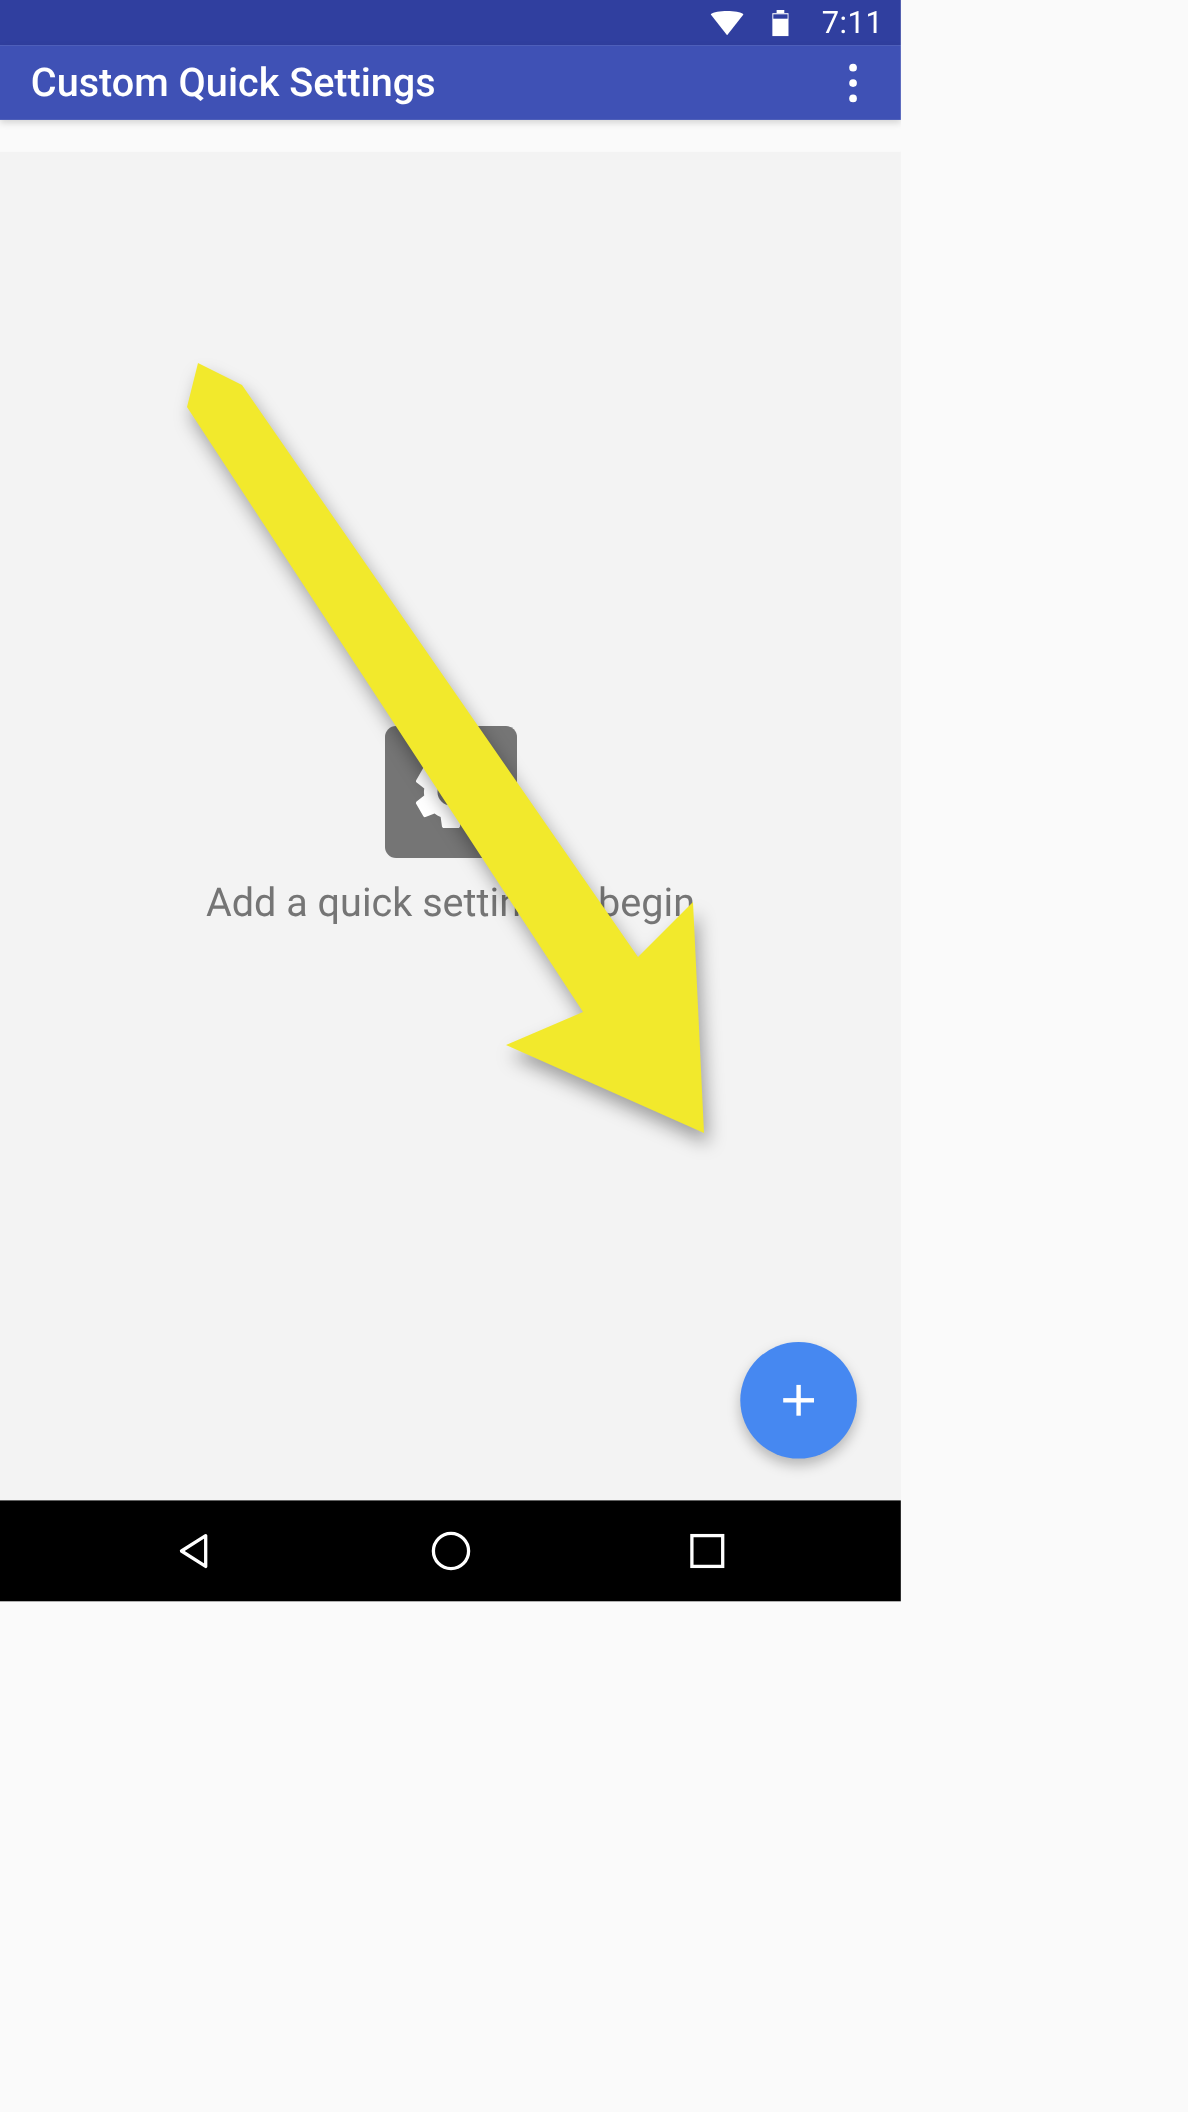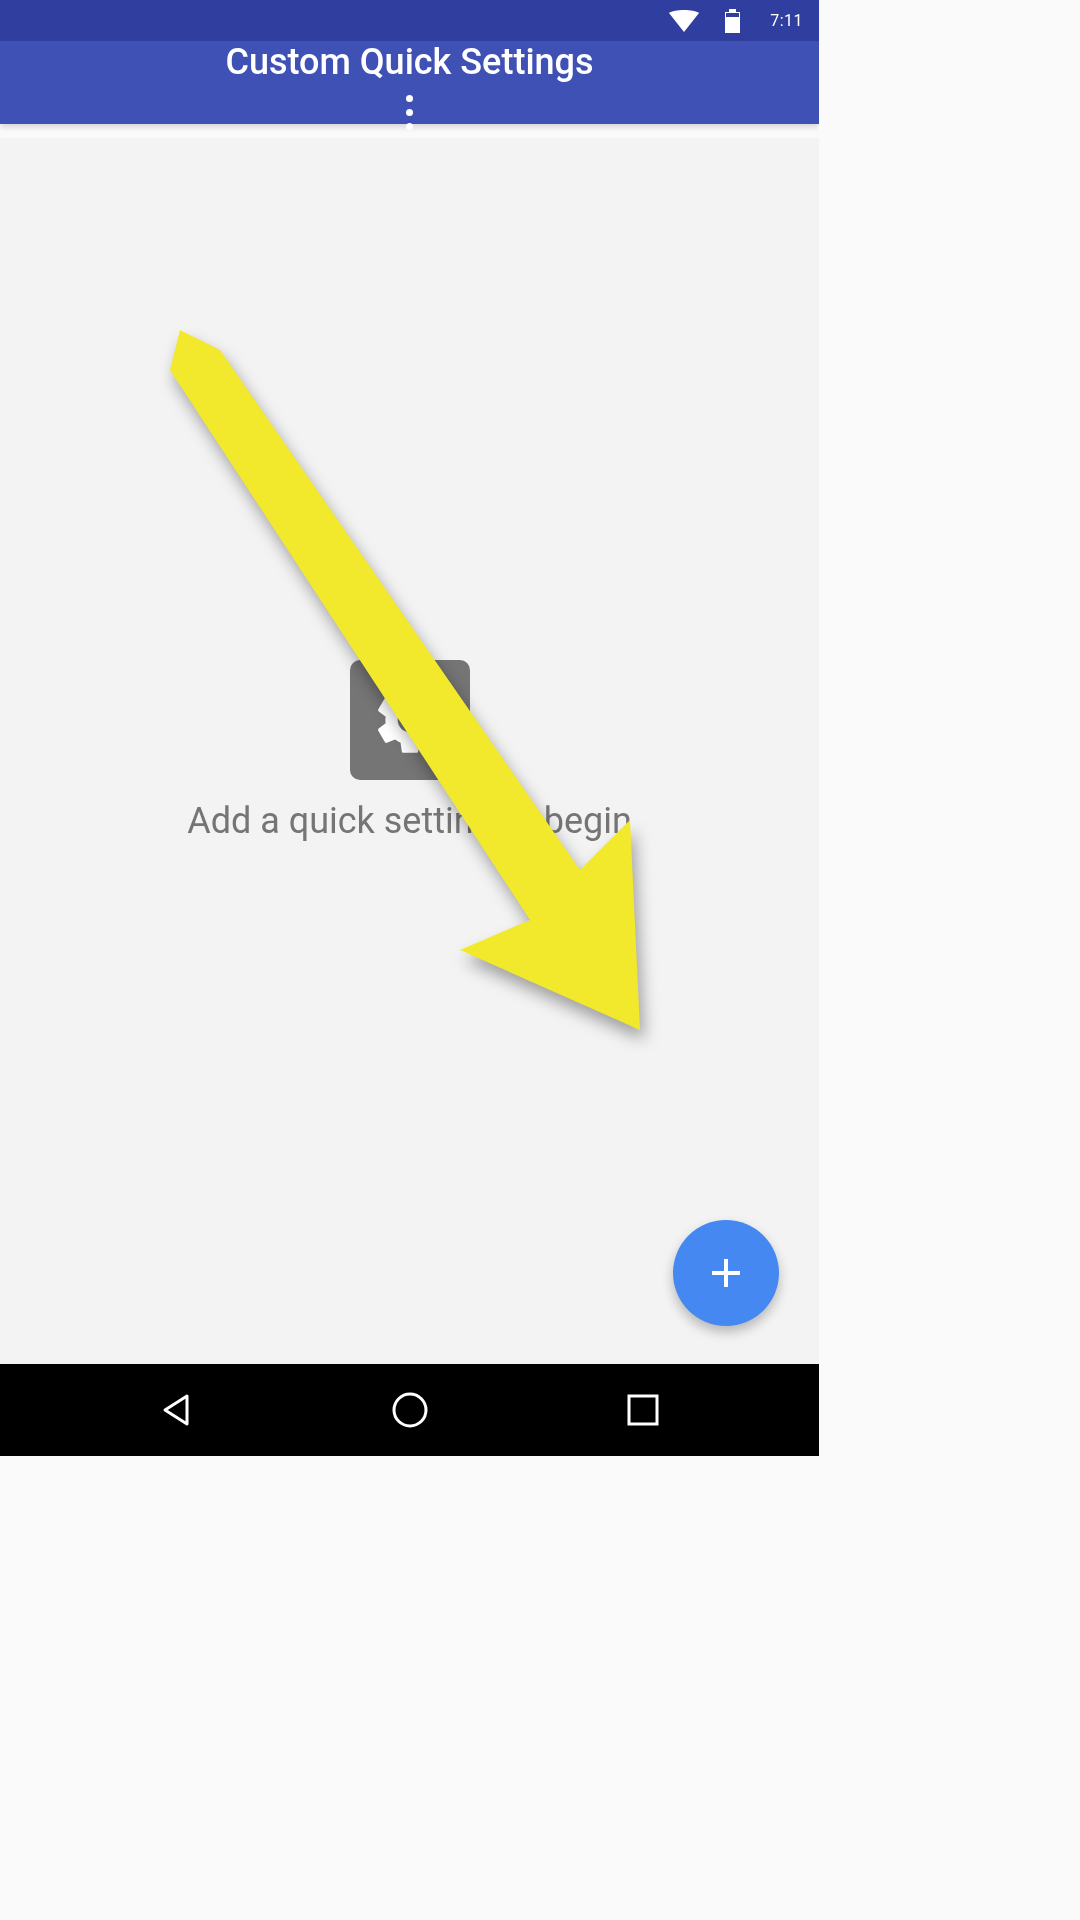--- a/index.html
+++ b/index.html
@@ -12,38 +12,37 @@
       position: relative;
     }
     .status-bar {
       height: 41px;
       background: #303f9f;
       display: flex;
       align-items: center;
       justify-content: flex-end;
       padding: 0 16px;
       color: #fff;
-      font-size: 16px;
+      font-size: 28px;
       gap: 24px;
     }
     .status-bar .wifi { display: inline-flex; }
     .status-bar .battery { display: inline-flex; margin-left: 2px; }
     .status-bar .clock { font-weight: 400; letter-spacing: 0.5px; margin-left: 6px; }
     .app-bar {
-      height: 83px;
+      height: 68px;
       background: #3f51b5;
       display: flex;
       align-items: center;
       justify-content: space-between;
       padding: 0 28px;
       color: #fff;
       box-shadow: 0 3px 6px rgba(0,0,0,0.15);
       position: relative;
       z-index: 2;
-      flex-direction: column;
     }
     .app-bar .title {
       font-size: 36px;
       font-weight: 500;
     }
     .overflow {
       width: 32px;
       display: flex;
       flex-direction: column;
       align-items: center;

